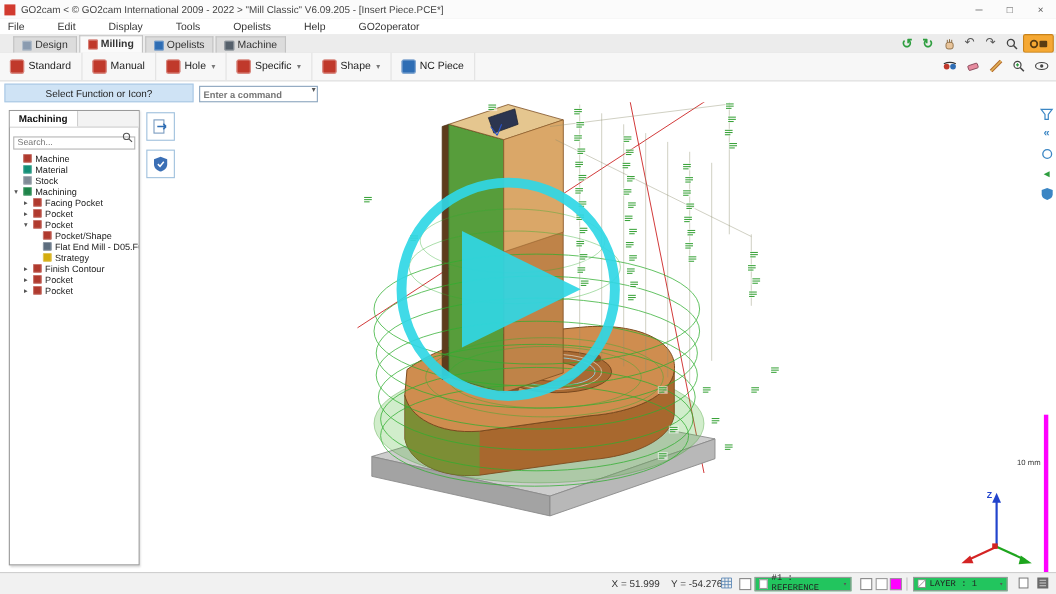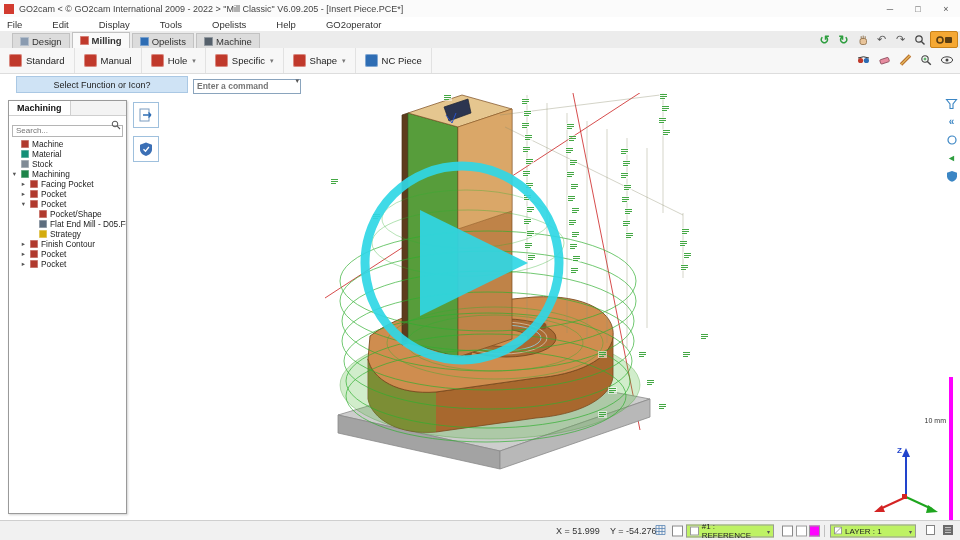--- a/index.html
+++ b/index.html
@@ -34,21 +34,21 @@
           border-bottom:1px solid #ddd;display:flex;align-items:stretch;text-align:right;}
   .rbtn{display:flex;align-items:center;gap:4px;padding:0 9px;border-right:1px solid #e2e2e2;
         font-size:9.5px;color:#222;}
   .rbicon{width:13px;height:13px;border-radius:2px;box-shadow:inset 0 0 0 1px rgba(255,255,255,.4);flex:none;}
   .rbarrow{font-size:7px;color:#777;margin-left:1px;}
   .view-tools-2{position:absolute;right:4px;top:51px;display:flex;gap:3px;}
   .tool-btn2{width:18px;height:18px;display:flex;align-items:center;justify-content:center;}
   
   .commandbar{position:absolute;top:76px;left:0;right:0;height:17px;background:#fff;
               display:flex;align-items:center;}
-  .cmd-label{margin-left:16px;width:170px;height:15px;background:#cfe3f5;border:1px solid #aac8e4;
+  .cmd-label{margin-left:4px;width:170px;height:15px;background:#cfe3f5;border:1px solid #aac8e4;
              font-size:9px;color:#222;display:flex;align-items:center;justify-content:center;}
   .cmd-input-wrap{margin-left:5px;position:relative;}
   .cmd-input{width:92px;height:13px;border:1px solid #8aa4bd;font-size:8.5px;padding:0 11px 0 3px;
              font-family:"Liberation Sans",sans-serif;font-weight:bold;}
   .cmd-arrow{position:absolute;right:2px;top:2px;font-size:7px;color:#555;}
   
   .panel{position:absolute;left:8px;top:100px;width:117px;height:412px;background:#fff;
          border:1px solid #9a9a9a;box-shadow:1px 1px 2px rgba(0,0,0,.18);z-index:6;}
   .panel-head{height:14px;border-bottom:1px solid #cfcfcf;display:flex;background:#f3f3f3;}
   .panel-tab{background:#fff;border-right:1px solid #cfcfcf;padding:0 8px;font-size:9px;
@@ -73,22 +73,22 @@
   .glyph-blue{color:#3b86c4;font-size:10px;font-weight:bold;}
   .glyph-green-sm{color:#2e9e3f;font-size:9px;}
   
   .viewport{position:absolute;left:0;top:93px;width:960px;height:428px;z-index:1;}
   
   .statusbar{position:absolute;left:0;right:0;bottom:0;height:19px;background:#f1f1f1;
              border-top:1px solid #cfcfcf;font-size:9px;color:#333;z-index:10;}
   .sb{position:absolute;top:50%;transform:translateY(-50%);}
   .cbx{width:9px;height:9px;background:#fff;border:1px solid #888;}
   .swatch{width:9px;height:9px;border:1px solid #999;}
-  .sb-combo{height:13px;background:#bef264;border:1px solid #999;display:flex;align-items:center;
-            gap:3px;padding:0 3px;font-size:8px;color:#222;box-sizing:border-box;}
+  .sb-combo{height:13px;background:#22c55e;border:1px solid #999;display:flex;align-items:center;
+            gap:3px;padding:0 3px;font-size:8px;color:#222;box-sizing:border-box;font-family:Liberation Mono, monospace;}
   .sb-combo .arrow{margin-left:auto;font-size:6px;color:#555;}
   .sb-div{width:1px;height:12px;background:#c0c0c0;}
 </style>
 </head>
 <body>
 
 <div class="titlebar">
   <span class="app-icon"></span>
   <span class="title-text">GO2cam &lt; © GO2cam International 2009 - 2022 &gt;    "Mill Classic"    V6.09.205 - [Insert Piece.PCE*]</span>
   <span class="win-controls">

